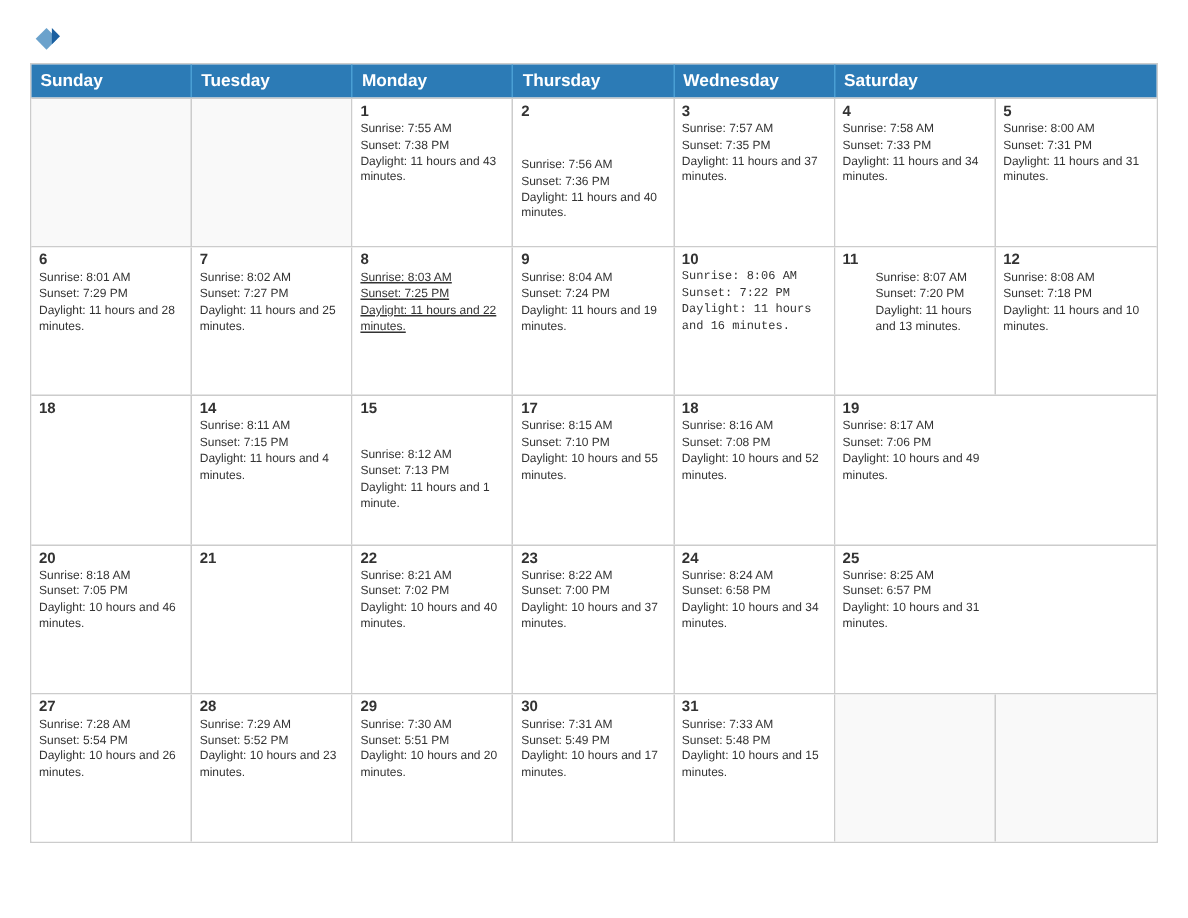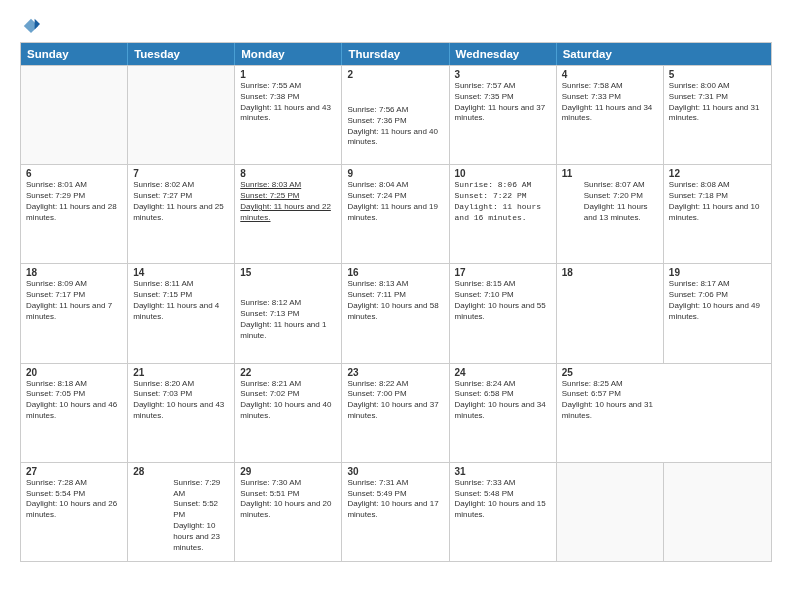--- a/index.html
+++ b/index.html
@@ -216,70 +216,61 @@
           <div class="cal-cell">
             <span class="day-num">12</span>
             <div class="cell-text" style="white-space: pre-line;">Sunrise: 8:08 AM
 Sunset: 7:18 PM
 Daylight: 11 hours and 10 minutes.</div>
           </div>
         </div>
         <div class="cal-row">
           <div class="cal-cell">
             <span class="day-num">18</span>
-            <div class="cell-text" style="white-space: pre-line;">Sunrise: 8:09 AM
-Sunset: 7:17 PM
-Daylight: 11 hours and 7 minutes.</div>
           </div>
           <div class="cal-cell">
             <span class="day-num">14</span>
             <div class="cell-text" style="white-space: pre-line;">Sunrise: 8:11 AM
 Sunset: 7:15 PM
 Daylight: 11 hours and 4 minutes.</div>
           </div>
           <div class="cal-cell">
             <span class="day-num">15</span>
             <div class="cell-text" style="white-space: pre-line; margin-top: 20px;">Sunrise: 8:12 AM
 Sunset: 7:13 PM
 Daylight: 11 hours and 1 minute.</div>
           </div>
           <div class="cal-cell">
-            <span class="day-num">16</span>
-            <div class="cell-text" style="white-space: pre-line;">Sunrise: 8:13 AM
-Sunset: 7:11 PM
-Daylight: 10 hours and 58 minutes.</div>
-          </div>
-          <div class="cal-cell">
             <span class="day-num">17</span>
             <div class="cell-text" style="white-space: pre-line;">Sunrise: 8:15 AM
 Sunset: 7:10 PM
 Daylight: 10 hours and 55 minutes.</div>
           </div>
           <div class="cal-cell">
             <span class="day-num">18</span>
+            <div class="cell-text" style="white-space: pre-line;">Sunrise: 8:16 AM
+Sunset: 7:08 PM
+Daylight: 10 hours and 52 minutes.</div>
           </div>
           <div class="cal-cell">
             <span class="day-num">19</span>
             <div class="cell-text" style="white-space: pre-line;">Sunrise: 8:17 AM
 Sunset: 7:06 PM
 Daylight: 10 hours and 49 minutes.</div>
           </div>
         </div>
         <div class="cal-row">
           <div class="cal-cell">
             <span class="day-num">20</span>
             <div class="cell-text" style="white-space: pre-line;">Sunrise: 8:18 AM
 Sunset: 7:05 PM
 Daylight: 10 hours and 46 minutes.</div>
           </div>
           <div class="cal-cell">
             <span class="day-num">21</span>
-            <div class="cell-text" style="white-space: pre-line;">Sunrise: 8:20 AM
-Sunset: 7:03 PM
-Daylight: 10 hours and 43 minutes.</div>
           </div>
           <div class="cal-cell">
             <span class="day-num">22</span>
             <div class="cell-text" style="white-space: pre-line;">Sunrise: 8:21 AM
 Sunset: 7:02 PM
 Daylight: 10 hours and 40 minutes.</div>
           </div>
           <div class="cal-cell">
             <span class="day-num">23</span>
             <div class="cell-text" style="white-space: pre-line;">Sunrise: 8:22 AM
@@ -301,21 +292,21 @@
         </div>
         <div class="cal-row">
           <div class="cal-cell">
             <span class="day-num">27</span>
             <div class="cell-text" style="white-space: pre-line;">Sunrise: 7:28 AM
 Sunset: 5:54 PM
 Daylight: 10 hours and 26 minutes.</div>
           </div>
           <div class="cal-cell">
             <span class="day-num">28</span>
-            <div class="cell-text" style="white-space: pre-line; margin-left: 40px;">Sunrise: 7:29 AM
+            <div class="cell-text" style="white-space: pre-line;">Sunrise: 7:29 AM
 Sunset: 5:52 PM
 Daylight: 10 hours and 23 minutes.</div>
           </div>
           <div class="cal-cell">
             <span class="day-num">29</span>
             <div class="cell-text" style="white-space: pre-line;">Sunrise: 7:30 AM
 Sunset: 5:51 PM
 Daylight: 10 hours and 20 minutes.</div>
           </div>
           <div class="cal-cell">

